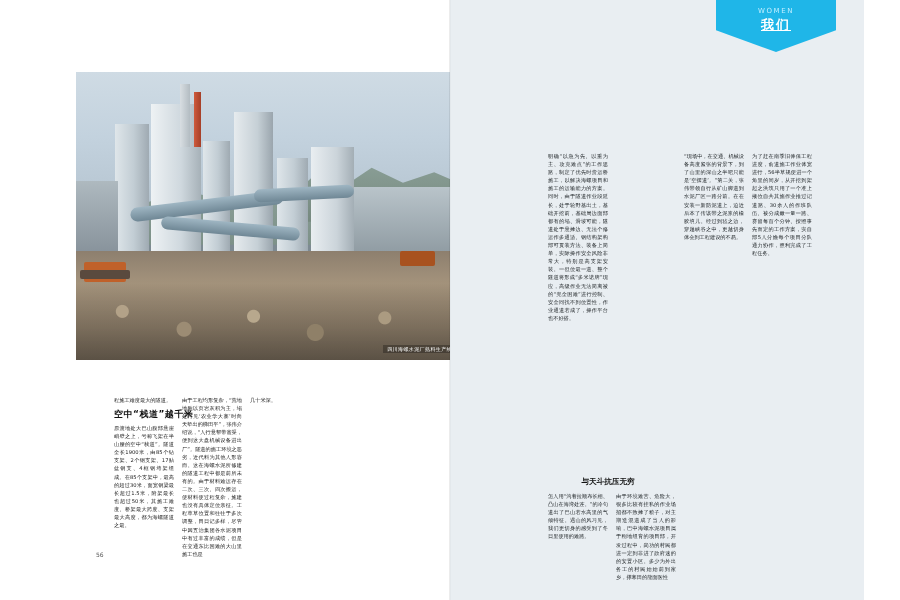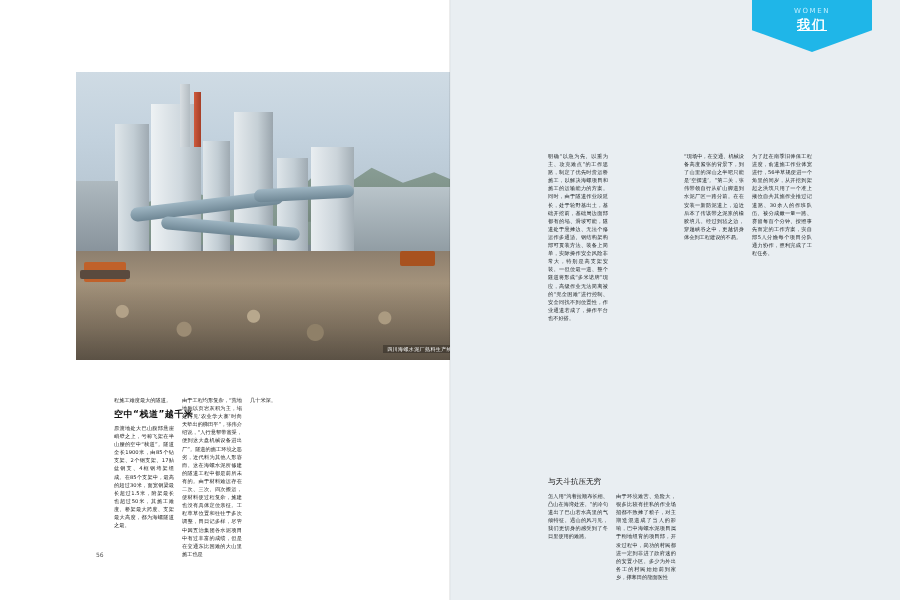--- a/index.html
+++ b/index.html
@@ -1,21 +1,21 @@
 <!DOCTYPE html>
 <html><head>
 <meta charset="utf-8">
 <style>
   html,body{margin:0;padding:0;background:#ffffff;}
   body{width:900px;height:600px;overflow:hidden;font-family:"DejaVu Sans","Liberation Sans",sans-serif;}
   .spread{position:relative;width:900px;height:600px;background:#ffffff;}
 
   
   .page-left{position:absolute;left:0;top:0;width:450px;height:600px;background:#ffffff;margin-left:44px;}
-  .page-right{position:absolute;left:450px;top:0;width:450px;height:600px;background:#e9eef2;}
+  .page-right{position:absolute;left:450px;top:0;width:414px;height:600px;background:#e9eef2;}
 
   
   .photo-frame{position:absolute;left:32px;top:72px;width:386px;height:288px;overflow:hidden;background:#7d8a92;}
   .sky{position:absolute;left:0;top:0;width:100%;height:56%;
        background:linear-gradient(180deg,#cfdbe4 0%,#c3d2de 40%,#b9c8d4 72%,#aab9c4 100%);}
   .hillback{position:absolute;left:0;top:30%;width:100%;height:30%;
        background:linear-gradient(180deg,#93a7a0 0%,#7d9188 100%);
        clip-path:polygon(0% 60%,8% 44%,18% 52%,27% 36%,38% 48%,50% 34%,62% 46%,74% 32%,86% 44%,100% 36%,100% 100%,0% 100%);}
   .hillback2{position:absolute;left:55%;top:26%;width:45%;height:26%;
        background:linear-gradient(180deg,#8fa49c 0%,#76897f 100%);
@@ -61,21 +61,21 @@
   .lc2{left:138px;top:396px;width:60px;}
   .lc3{left:206px;top:396px;width:60px;}
   .pageno{position:absolute;left:52px;top:551px;font-size:6px;color:#555;}
 
   
   .rc{position:absolute;font-size:5.2px;line-height:8.1px;color:#23282b;text-align:justify;}
   .rc1{left:548px;top:152px;width:60px;}
   .rc2{left:616px;top:152px;width:60px;}
   .rc3{left:684px;top:152px;width:60px;}
   .rc4{left:752px;top:152px;width:60px;}
-  .head-right{position:absolute;left:548px;top:477px;width:120px;font-size:7.6px;font-weight:normal;color:#111;}
+  .head-right{position:absolute;left:548px;top:477px;width:120px;font-size:7.6px;font-weight:bold;color:#111;text-align:center;}
   .rc5{left:548px;top:492px;width:60px;}
   .rc6{left:616px;top:492px;width:60px;}
 
   
   .banner{position:absolute;right:28px;top:0;width:120px;height:52px;background:#1fb6e8;
           clip-path:polygon(0 0,100% 0,100% 58%,50% 100%,0 58%);
           display:flex;flex-direction:column;align-items:center;justify-content:flex-start;padding-top:7px;box-sizing:border-box;}
   .banner .en{color:#bfeeff;font-size:7px;letter-spacing:1.6px;}
   .banner .cn{color:#ffffff;font-size:13px;font-weight:bold;letter-spacing:2px;margin-top:1px;text-decoration:underline;}
   .gutter{position:absolute;left:449px;top:0;width:2px;height:600px;background:linear-gradient(90deg,rgba(0,0,0,.10),rgba(0,0,0,0));}

